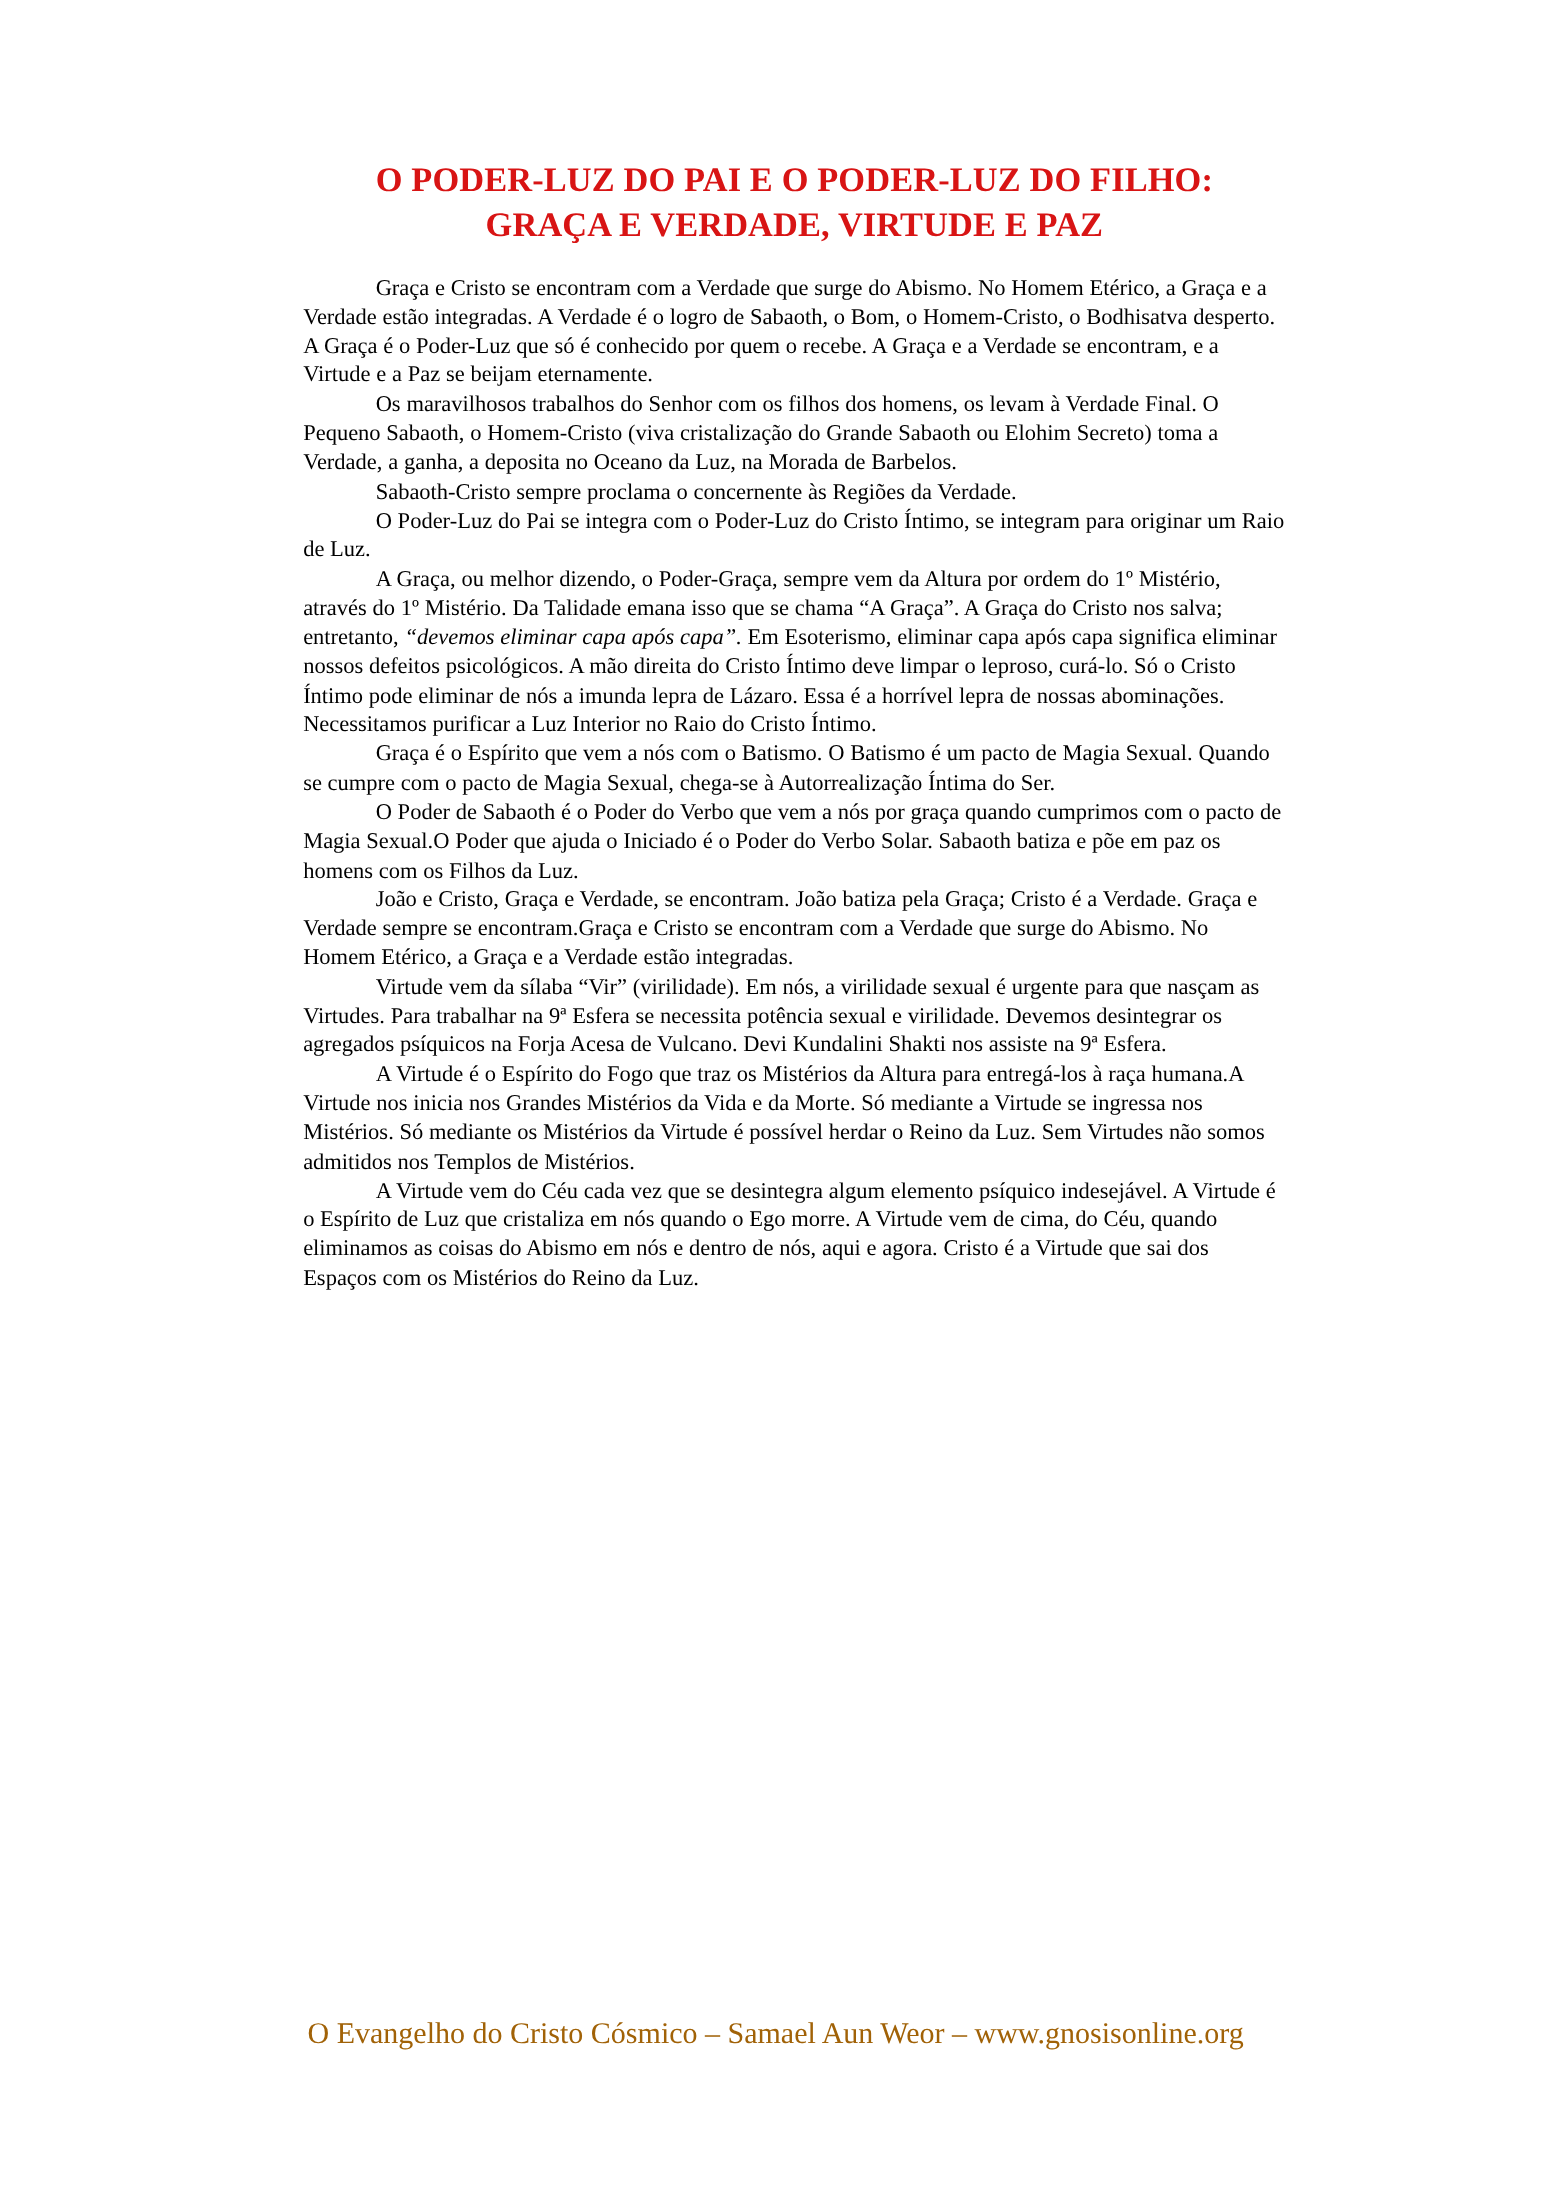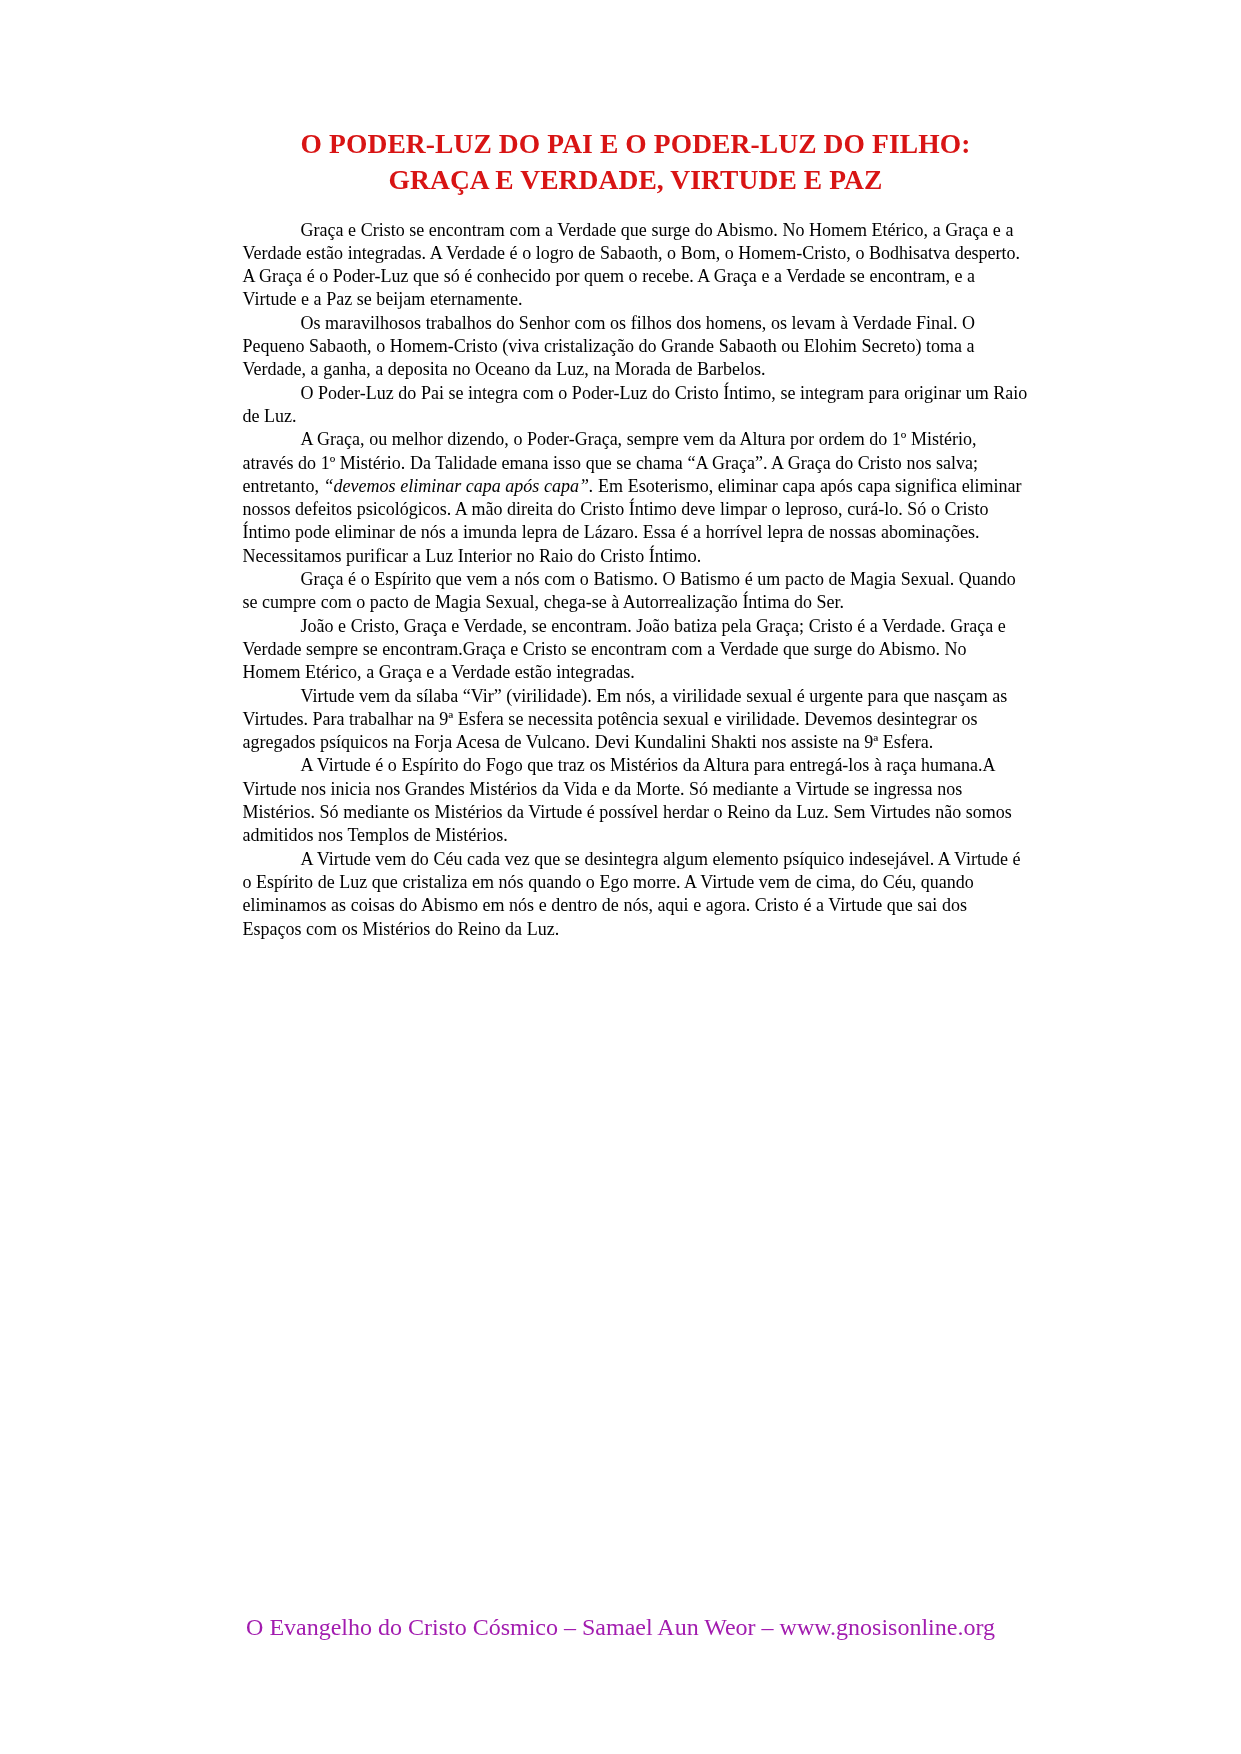--- a/index.html
+++ b/index.html
@@ -59,44 +59,46 @@
     font-style: italic;
   }
   .footer {
     position: absolute;
     left: 0;
     right: 0;
     top: 1612px;
     text-align: center;
     font-size: 24px;
     line-height: 1.3;
-    color: #a21caf;
+    color: #a16207;
   }
   .footer .footer-text {
     display: inline-block;
   }
 </style>
 </head>
 <body style="color: rgb(0, 0, 0); background: rgb(255, 255, 255);">
 
 <div class="page" style="background: rgb(255, 255, 255);">
 
   <div class="content">
 
     <h1 class="doc-title" style="color: rgb(216, 20, 20);">
       <span class="title-line">O PODER-LUZ DO PAI E O PODER-LUZ DO FILHO:</span>
       <span class="title-line">GRAÇA E VERDADE, VIRTUDE E PAZ</span>
     </h1>
 
     <div class="body-block">
         <p class="para"><span>Graça e Cristo se encontram com a Verdade que surge do Abismo. No Homem Etérico, a Graça e a Verdade estão integradas. A Verdade é o logro de Sabaoth, o Bom, o Homem-Cristo, o Bodhisatva desperto. A Graça é o Poder-Luz que só é conhecido por quem o recebe. A Graça e a Verdade se encontram, e a Virtude e a Paz se beijam eternamente.</span></p>
         <p class="para"><span>Os maravilhosos trabalhos do Senhor com os filhos dos homens, os levam à Verdade Final. O Pequeno Sabaoth, o Homem-Cristo (viva cristalização do Grande Sabaoth ou Elohim Secreto) toma a Verdade, a ganha, a deposita no Oceano da Luz, na Morada de Barbelos.</span></p>
+        <p class="para"><span>Sabaoth-Cristo sempre proclama o concernente às Regiões da Verdade.</span></p>
         <p class="para"><span>O Poder-Luz do Pai se integra com o Poder-Luz do Cristo Íntimo, se integram para originar um Raio de Luz.</span></p>
         <p class="para"><span>A Graça, ou melhor dizendo, o Poder-Graça, sempre vem da Altura por ordem do 1º Mistério, através do 1º Mistério. Da Talidade emana isso que se chama “A Graça”. A Graça do Cristo nos salva; entretanto, </span><em>“devemos eliminar capa após capa”.</em><span> Em Esoterismo, eliminar capa após capa significa eliminar nossos defeitos psicológicos. A mão direita do Cristo Íntimo deve limpar o leproso, curá-lo. Só o Cristo Íntimo pode eliminar de nós a imunda lepra de Lázaro. Essa é a horrível lepra de nossas abominações. Necessitamos purificar a Luz Interior no Raio do Cristo Íntimo.</span></p>
         <p class="para"><span>Graça é o Espírito que vem a nós com o Batismo. O Batismo é um pacto de Magia Sexual. Quando se cumpre com o pacto de Magia Sexual, chega-se à Autorrealização Íntima do Ser.</span></p>
+        <p class="para"><span>O Poder de Sabaoth é o Poder do Verbo que vem a nós por graça quando cumprimos com o pacto de Magia Sexual.O Poder que ajuda o Iniciado é o Poder do Verbo Solar. Sabaoth batiza e põe em paz os homens com os Filhos da Luz.</span></p>
         <p class="para"><span>João e Cristo, Graça e Verdade, se encontram. João batiza pela Graça; Cristo é a Verdade. Graça e Verdade sempre se encontram.Graça e Cristo se encontram com a Verdade que surge do Abismo. No Homem Etérico, a Graça e a Verdade estão integradas.</span></p>
         <p class="para"><span>Virtude vem da sílaba “Vir” (virilidade). Em nós, a virilidade sexual é urgente para que nasçam as Virtudes. Para trabalhar na 9ª Esfera se necessita potência sexual e virilidade. Devemos desintegrar os agregados psíquicos na Forja Acesa de Vulcano. Devi Kundalini Shakti nos assiste na 9ª Esfera.</span></p>
         <p class="para"><span>A Virtude é o Espírito do Fogo que traz os Mistérios da Altura para entregá-los à raça humana.A Virtude nos inicia nos Grandes Mistérios da Vida e da Morte. Só mediante a Virtude se ingressa nos Mistérios. Só mediante os Mistérios da Virtude é possível herdar o Reino da Luz. Sem Virtudes não somos admitidos nos Templos de Mistérios.</span></p>
         <p class="para"><span>A Virtude vem do Céu cada vez que se desintegra algum elemento psíquico indesejável. A Virtude é o Espírito de Luz que cristaliza em nós quando o Ego morre. A Virtude vem de cima, do Céu, quando eliminamos as coisas do Abismo em nós e dentro de nós, aqui e agora. Cristo é a Virtude que sai dos Espaços com os Mistérios do Reino da Luz.</span></p>
       </div>
 
   </div>
 
   <div class="footer">
     <span class="footer-text">O Evangelho do Cristo Cósmico – Samael Aun Weor – www.gnosisonline.org</span>

